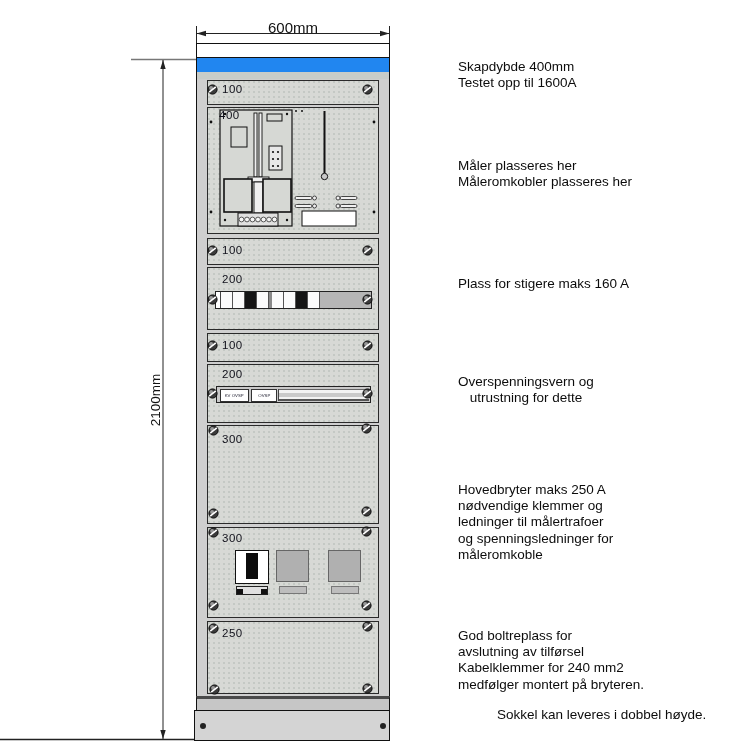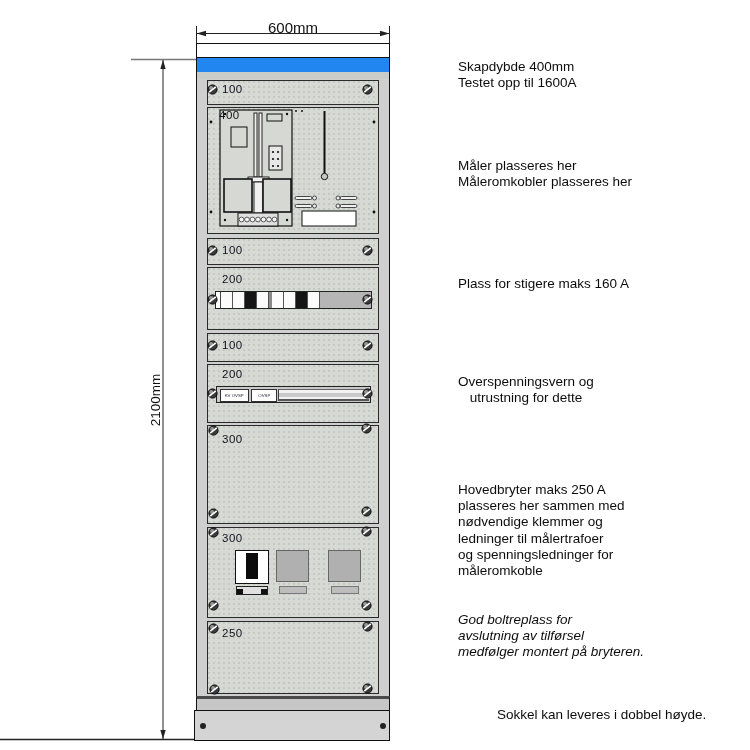--- a/index.html
+++ b/index.html
@@ -67,21 +67,21 @@
   .mb-plate .wl{position:absolute;left:0;bottom:0;width:6px;height:5px;background:#111;}
   .mb-plate .wr{position:absolute;right:0;bottom:0;width:6px;height:5px;background:#111;}
   .cover{width:33px;height:32px;background:#b0b0b0;border:1px solid #666;}
   .cv1{left:276px;top:550px;} .cv2{left:328px;top:550px;}
   .lip{width:28px;height:8px;background:#bdbdbd;border:1px solid #777;}
   .lp1{left:279px;top:586px;} .lp2{left:331px;top:586px;}
 
   
   .note{position:absolute;left:458px;font-size:13.5px;line-height:16.2px;color:#0c0c0c;white-space:nowrap;}
   .n1{top:59px;} .n2{top:158px;} .n3{top:276px;} .n4{top:374px;text-align:center;}
-  .n5{top:482px;} .n6{top:612px;font-style:italic;} .n7{top:707px;margin-left:39px;}
+  .n5{top:482px;} .n6{top:628px;} .n7{top:707px;margin-left:39px;}
 </style>
 </head>
 <body>
 
 <div class="canvas">
 
   <svg id="dim-svg">
 
     <line x1="196.5" y1="26" x2="196.5" y2="45" stroke="#222" stroke-width="1"></line>
     <line x1="389.5" y1="26" x2="389.5" y2="45" stroke="#222" stroke-width="1"></line>
@@ -343,28 +343,28 @@
   </div>
   <div class="note n3">
     <div>Plass for stigere maks 160 A</div>
   </div>
   <div class="note n4">
     <div>Overspenningsvern og</div>
     <div>utrustning for dette</div>
   </div>
   <div class="note n5">
     <div>Hovedbryter maks 250 A</div>
-    <div>plasseres her sammen med</div>
     <div>nødvendige klemmer og</div>
     <div>ledninger til målertrafoer</div>
     <div>og spenningsledninger for</div>
     <div>måleromkoble</div>
   </div>
   <div class="note n6">
     <div>God boltreplass for</div>
     <div>avslutning av tilførsel</div>
+    <div>Kabelklemmer for 240 mm2</div>
     <div>medfølger montert på bryteren.</div>
   </div>
   <div class="note n7">
     <div>Sokkel kan leveres i dobbel høyde.</div>
   </div>
 
 </div>
 
 </body></html>

